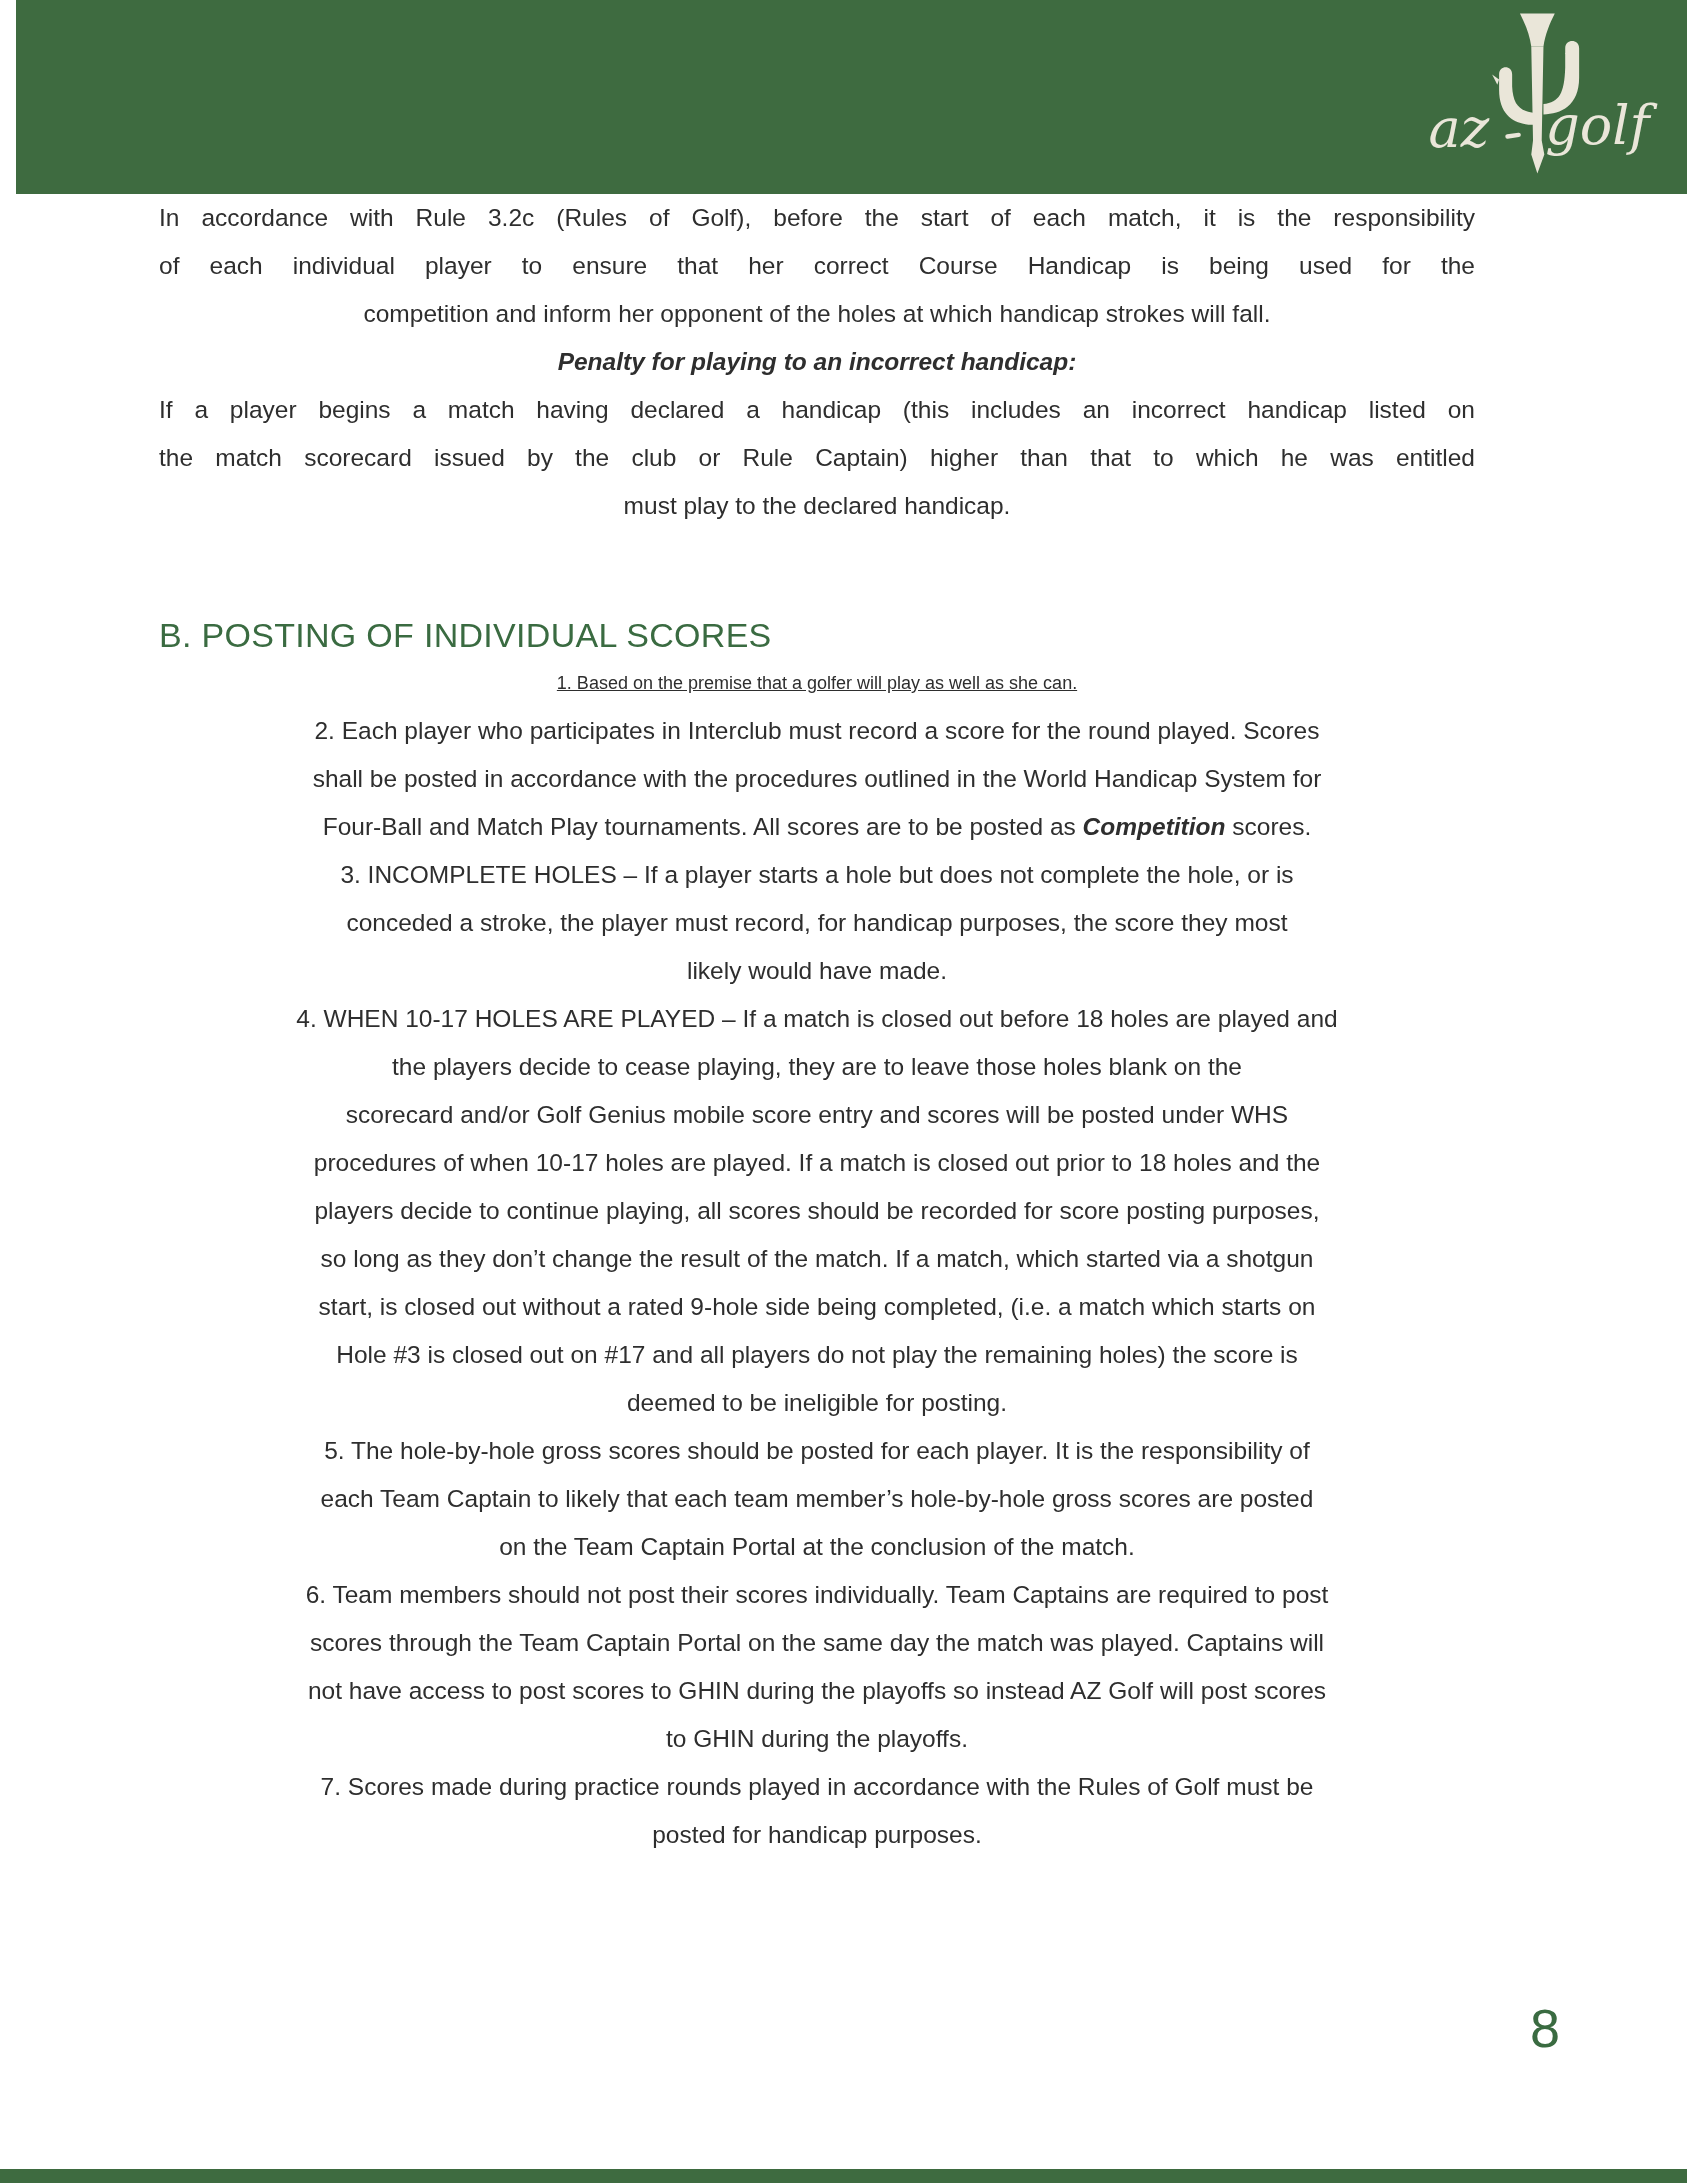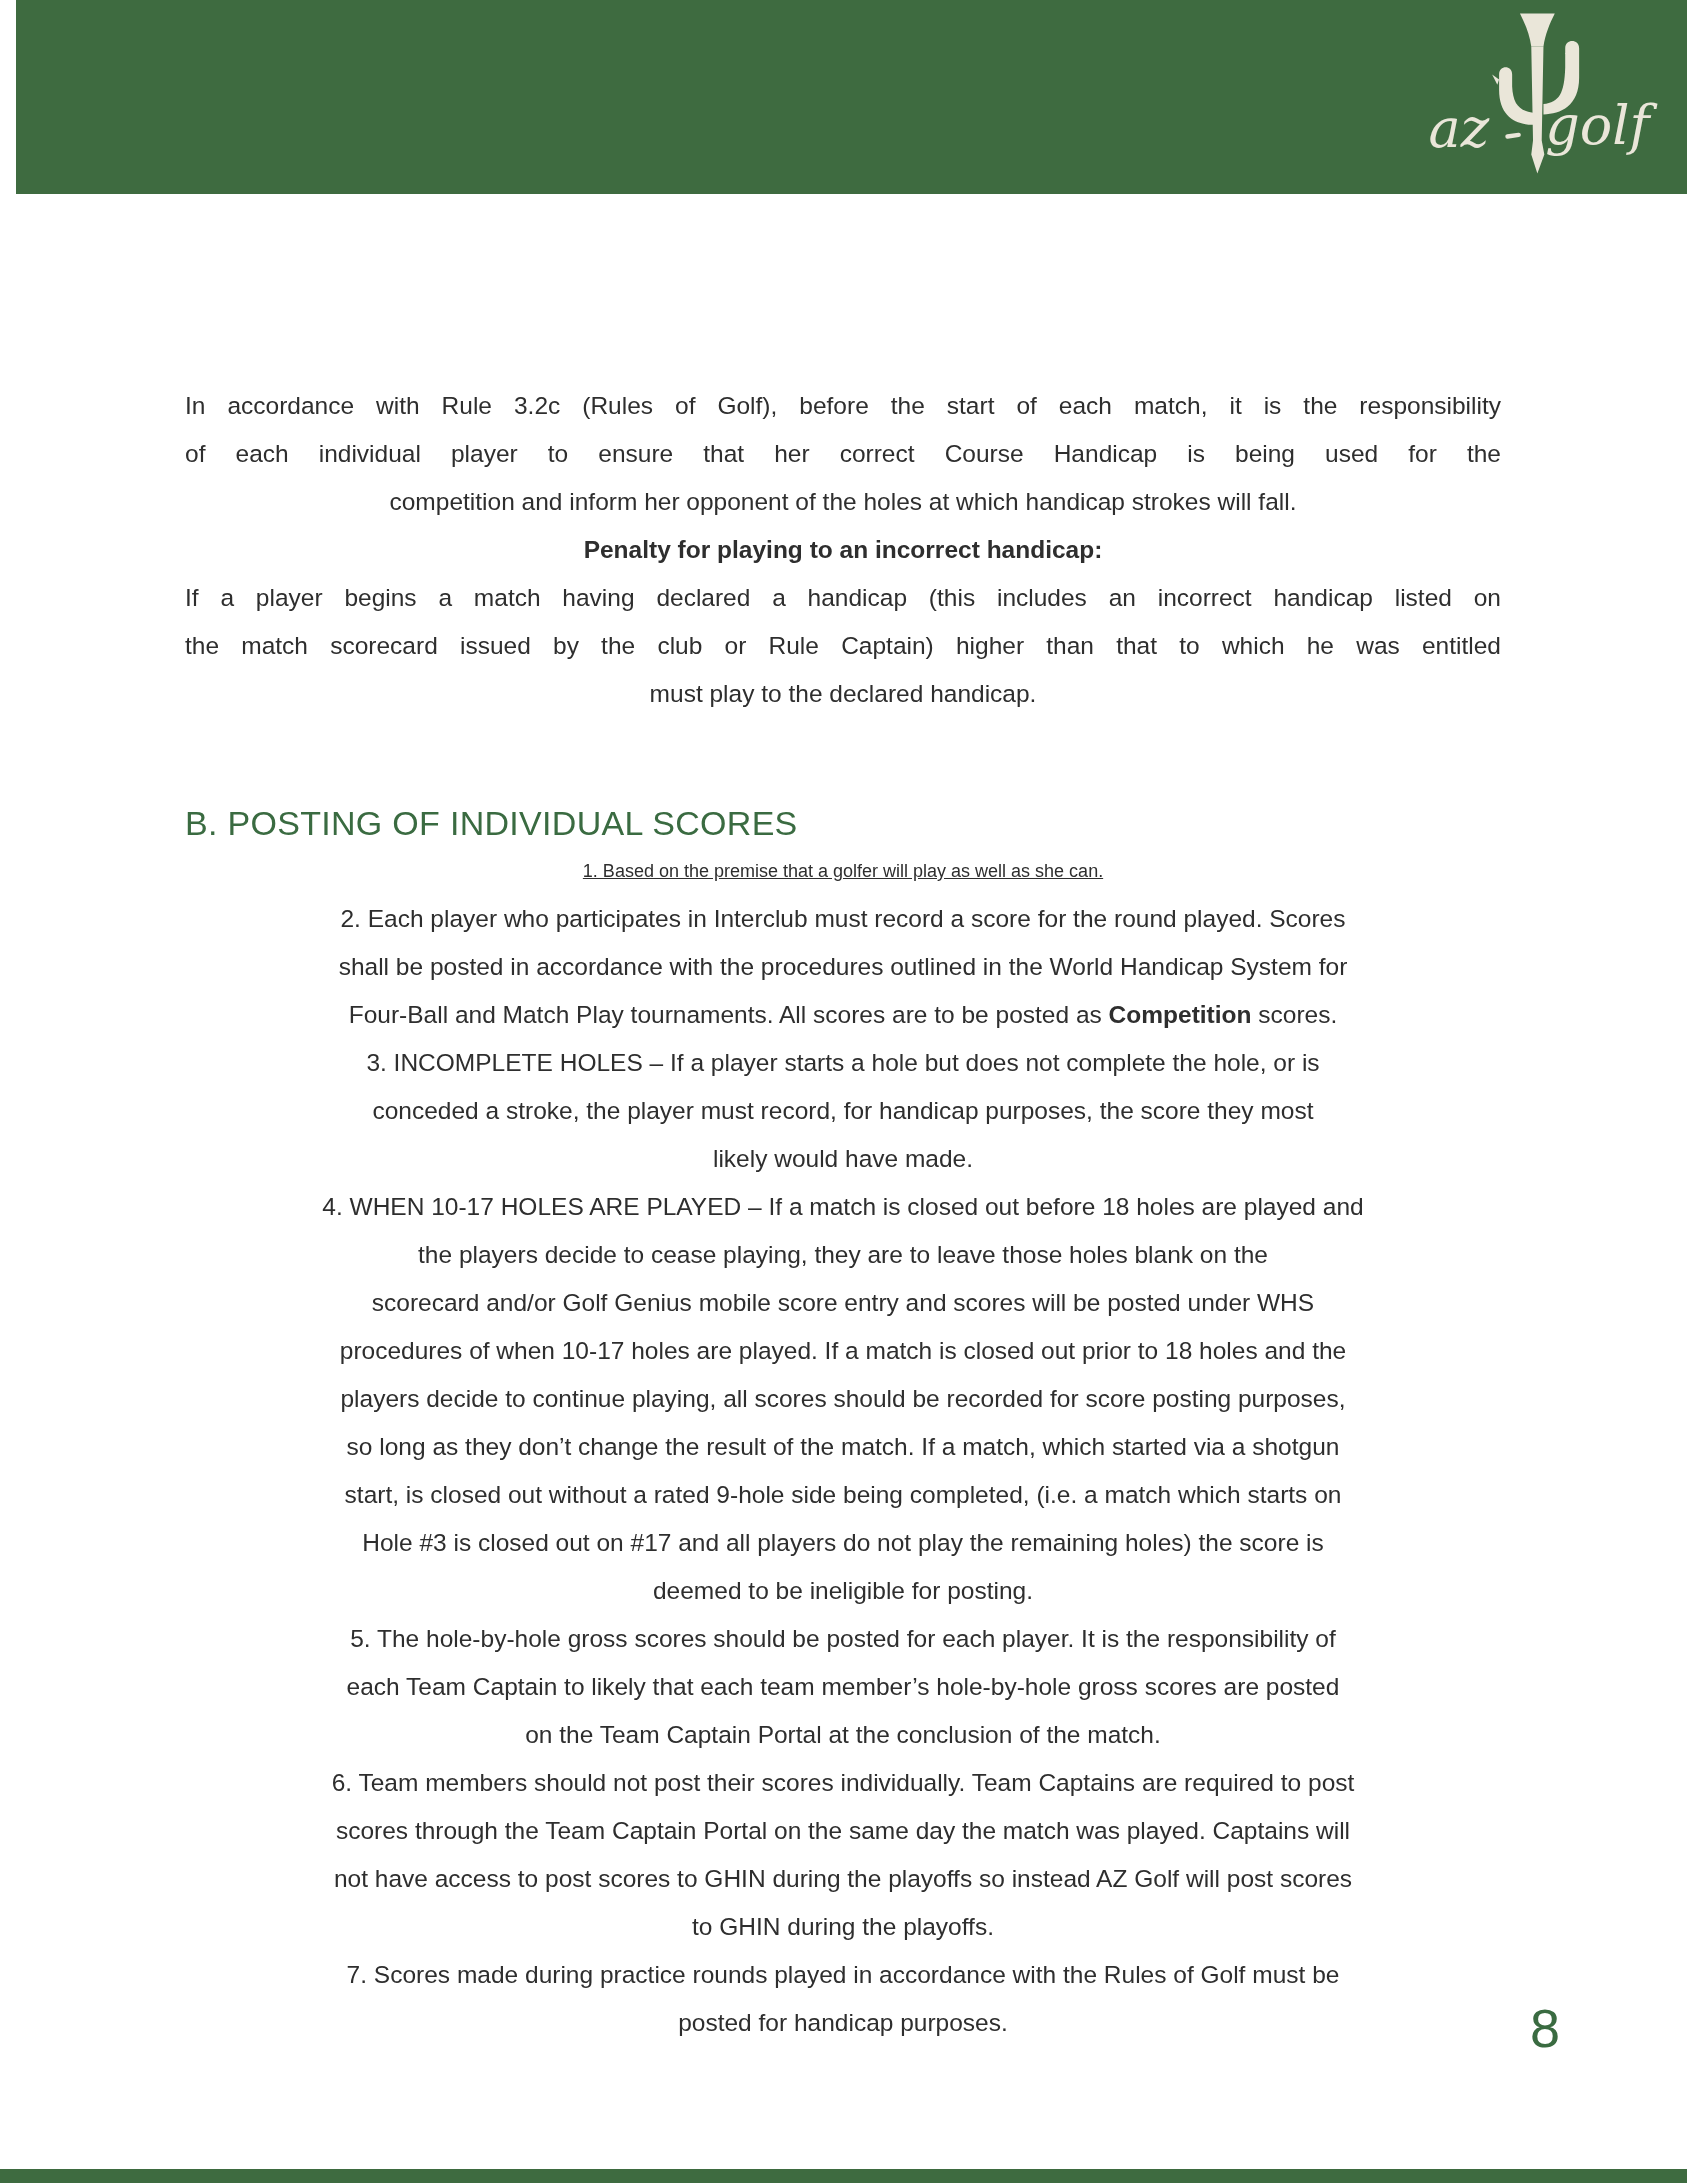--- a/index.html
+++ b/index.html
@@ -26,38 +26,36 @@
     width: 245px;
     height: 174px;
   }
   .logo-script {
     font-family: "DejaVu Serif", serif;
     font-style: italic;
   }
   .content {
     position: absolute;
     top: 194px;
-    left: 185px;
+    left: 159px;
     width: 1316px;
-    padding-top: 148px;
     font-size: 24.5px;
     line-height: 48px;
-    margin-top: 40px;
   }
   .line { min-height: 48px; text-align: center; }
   .line.justify { text-align: justify; text-align-last: justify; }
   .line.small { font-size: 18px; text-decoration: underline; }
   .heading-line {
     min-height: 48px;
     font-weight: normal;
     font-size: 34px;
     color: var(--heading-green, #3a6b41);
     letter-spacing: 0.3px;
   }
-  b { font-weight: bold; }
+  b { font-weight: bold; font-style: italic; }
   .spacer { width: 100%; }
   .page-number {
     position: absolute;
     top: 2001px;
     right: 127px;
     font-size: 54px;
     line-height: 54px;
     color: var(--heading-green, #3a6b41);
   }
   .footer-band {

